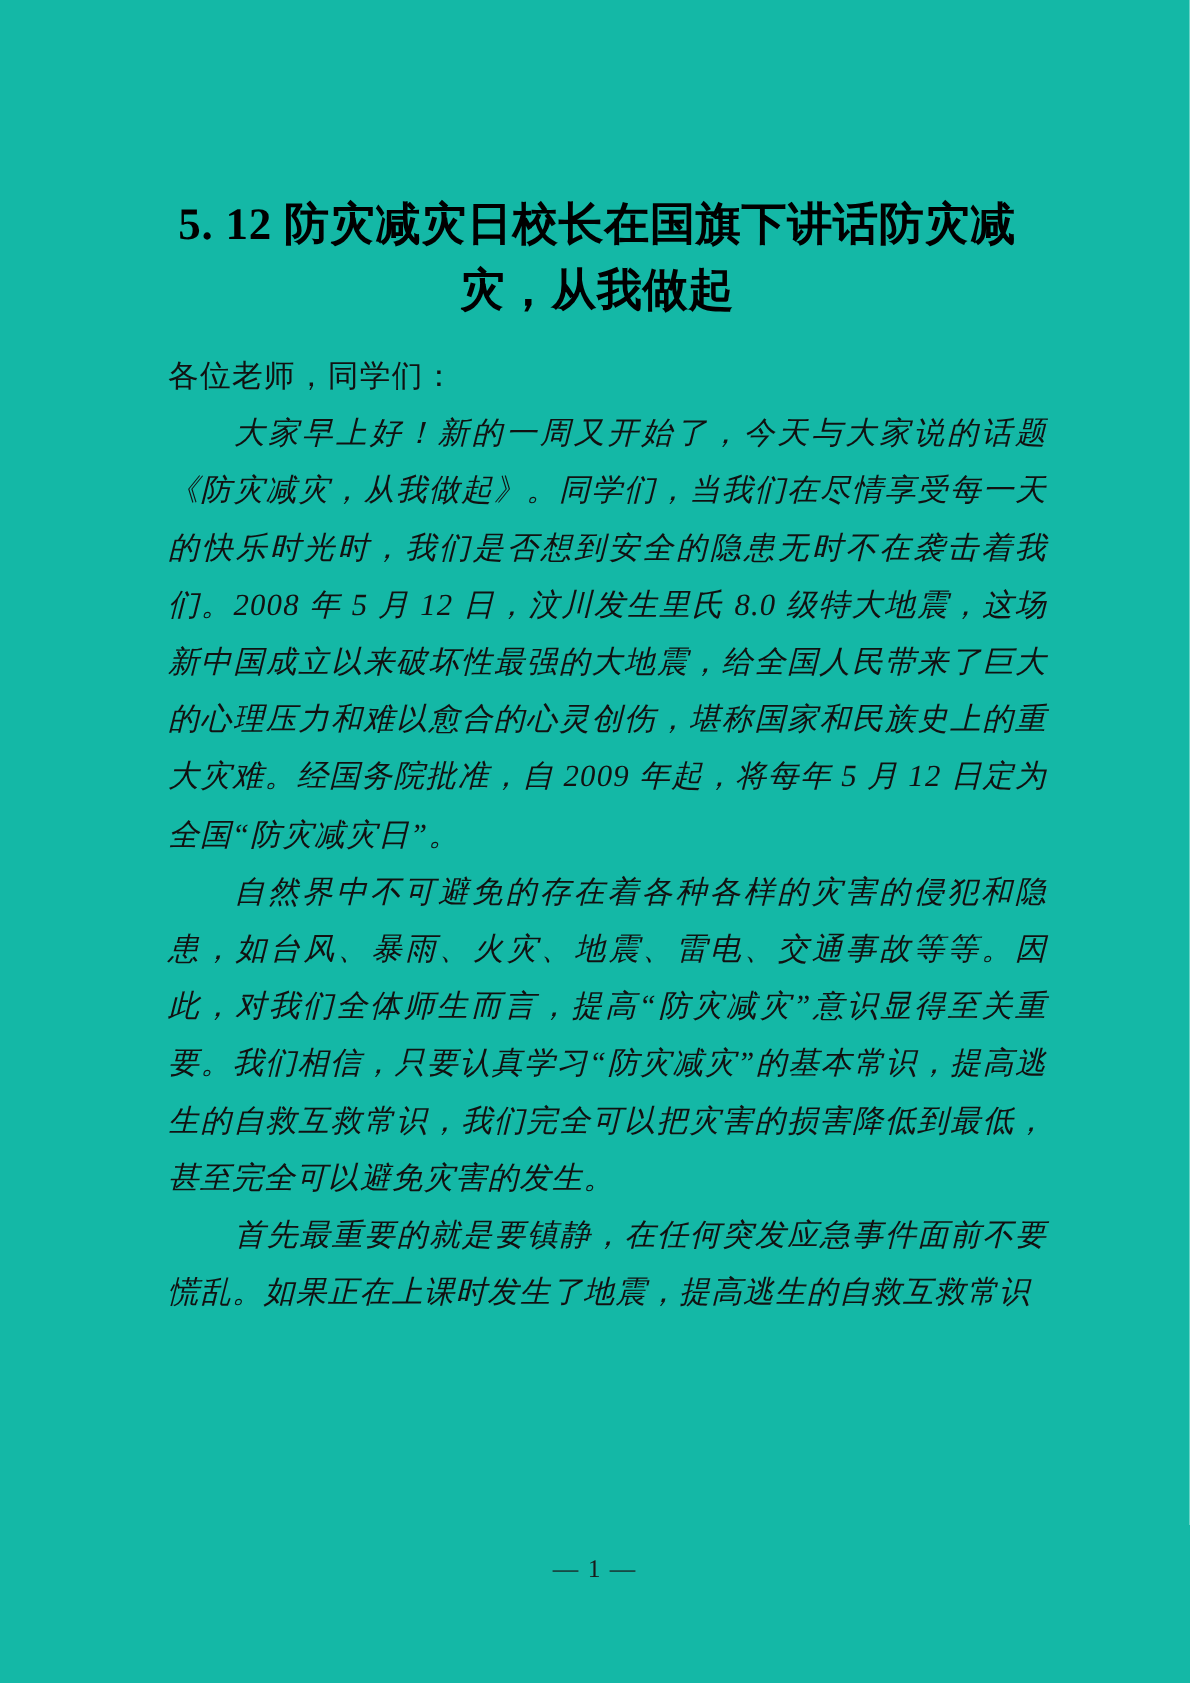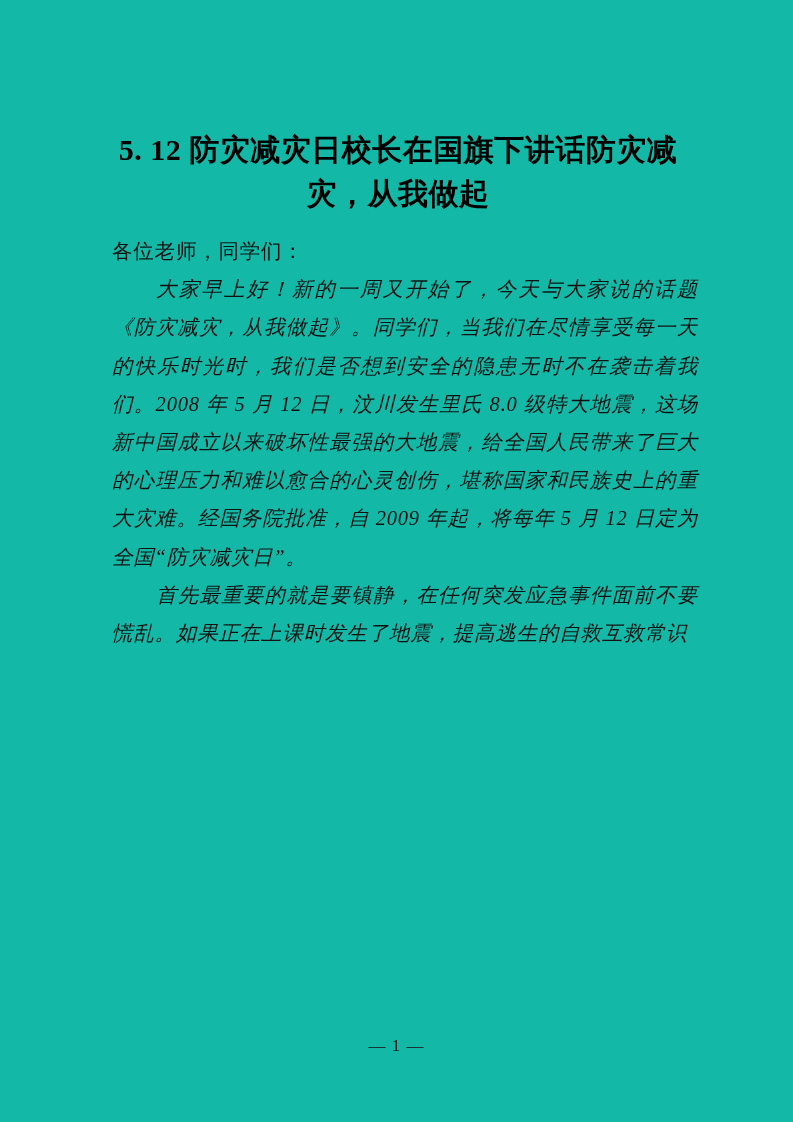--- a/index.html
+++ b/index.html
@@ -79,18 +79,19 @@
 </head>
 <body>
 
 <div class="page">
 
   <h1 class="doc-title">5. 12 防灾减灾日校长在国旗下讲话防灾减灾，从我做起</h1>
 
   <div class="body-block">
     <p class="para">各位老师，同学们：</p>
     <p class="para indent">大家早上好！新的一周又开始了，今天与大家说的话题《防灾减灾，从我做起》。同学们，当我们在尽情享受每一天的快乐时光时，我们是否想到安全的隐患无时不在袭击着我们。2008 年 5 月 12 日，汶川发生里氏 8.0 级特大地震，这场新中国成立以来破坏性最强的大地震，给全国人民带来了巨大的心理压力和难以愈合的心灵创伤，堪称国家和民族史上的重大灾难。经国务院批准，自 2009 年起，将每年 5 月 12 日定为全国“防灾减灾日”。</p>
+    <p class="para indent">自然界中不可避免的存在着各种各样的灾害的侵犯和隐患，如台风、暴雨、火灾、地震、雷电、交通事故等等。因此，对我们全体师生而言，提高“防灾减灾”意识显得至关重要。我们相信，只要认真学习“防灾减灾”的基本常识，提高逃生的自救互救常识，我们完全可以把灾害的损害降低到最低，甚至完全可以避免灾害的发生。</p>
     <p class="para indent">首先最重要的就是要镇静，在任何突发应急事件面前不要慌乱。如果正在上课时发生了地震，提高逃生的自救互救常识</p>
   </div>
 
   <div class="footer">— 1 —</div>
 
 </div>
 
 </body></html>

